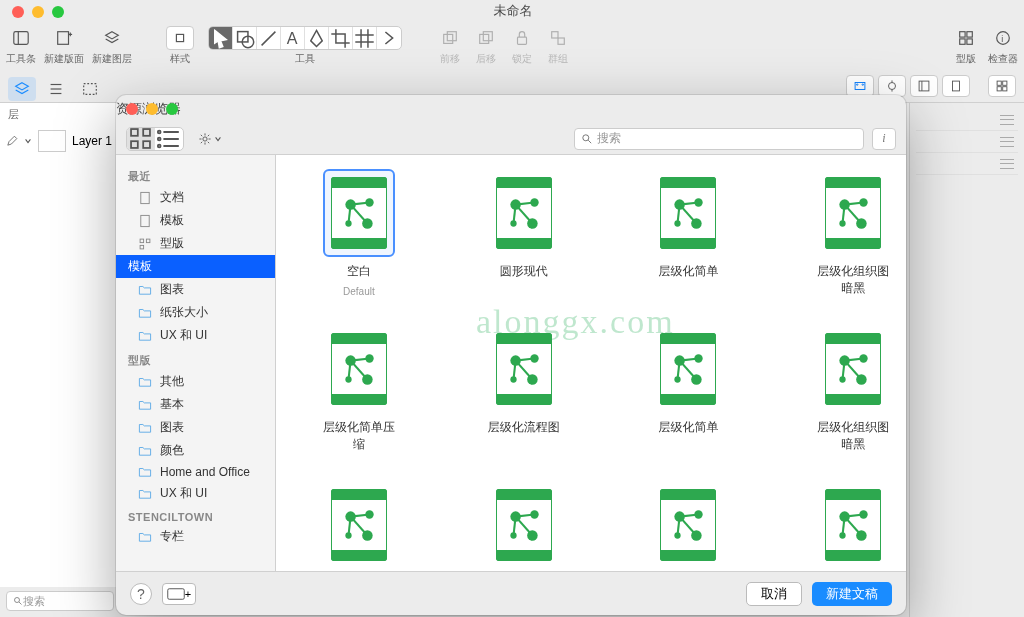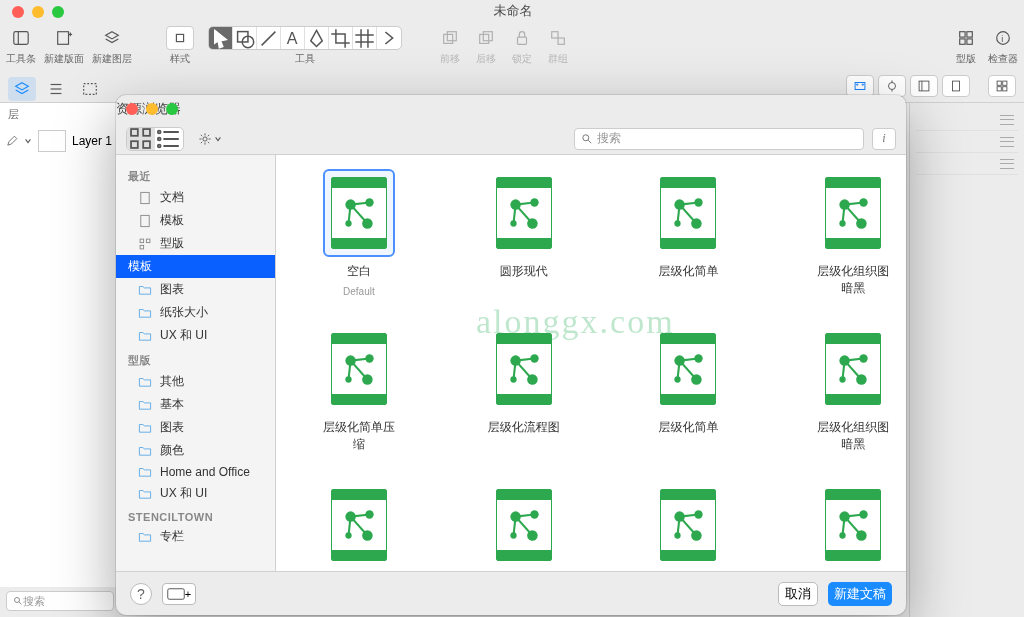--- a/index.html
+++ b/index.html
@@ -72,21 +72,21 @@
 .tmpl-item.selected .tmpl-wrap { border: 2px solid #4a90ff; border-radius: 6px; padding: 6px; background: #f0f6ff; }
 .tmpl-wrap { border: 2px solid transparent; border-radius: 6px; padding: 6px; }
 .tmpl-name { font-size: 12px; color: #333; text-align: center; }
 .tmpl-sub { font-size: 10px; color: #999; text-align: center; }
 
 .watermark { position: absolute; top: 148px; left: 200px; font-size: 34px; color: rgba(0,160,60,.25); letter-spacing: 2px; pointer-events: none; font-family: Georgia, serif; }
 
 .modal-footer { height: 44px; border-top: 1px solid #d0d0d0; display: flex; align-items: center; padding: 0 14px; gap: 10px; }
 .help-btn { width: 22px; height: 22px; border: 1px solid #bbb; border-radius: 50%; display: flex; align-items: center; justify-content: center; font-size: 14px; color: #666; background: #fff; }
 .kbd-btn { width: 34px; height: 22px; border: 1px solid #bbb; border-radius: 4px; background: #fff; display: flex; align-items: center; justify-content: center; font-size: 11px; }
-.btn { height: 24px; padding: 0 6px; border-radius: 5px; font-size: 13px; display: flex; align-items: center; border: 1px solid #bbb; background: #fff; }
+.btn { height: 24px; padding: 0 14px; border-radius: 5px; font-size: 13px; display: flex; align-items: center; border: 1px solid #bbb; background: #fff; }
 .btn.primary { background: #1a8cff; color: #fff; border: none; }
 .footer-spacer { flex: 1; }
 
 
 .right-panel { position: absolute; right: 0; top: 103px; bottom: 0; width: 115px; background: #ececec; border-left: 1px solid #d0d0d0; padding: 6px; }
 .insp-row { height: 22px; border-bottom: 1px solid #e0e0e0; display: flex; align-items: center; justify-content: flex-end; padding-right: 4px; }
 .insp-hamb { width: 14px; height: 10px; display: flex; flex-direction: column; justify-content: space-between; }
 .insp-hamb span { height: 1px; background: #aaa; }
 
 svg { stroke: #555; stroke-width: 1.3; fill: none; }

